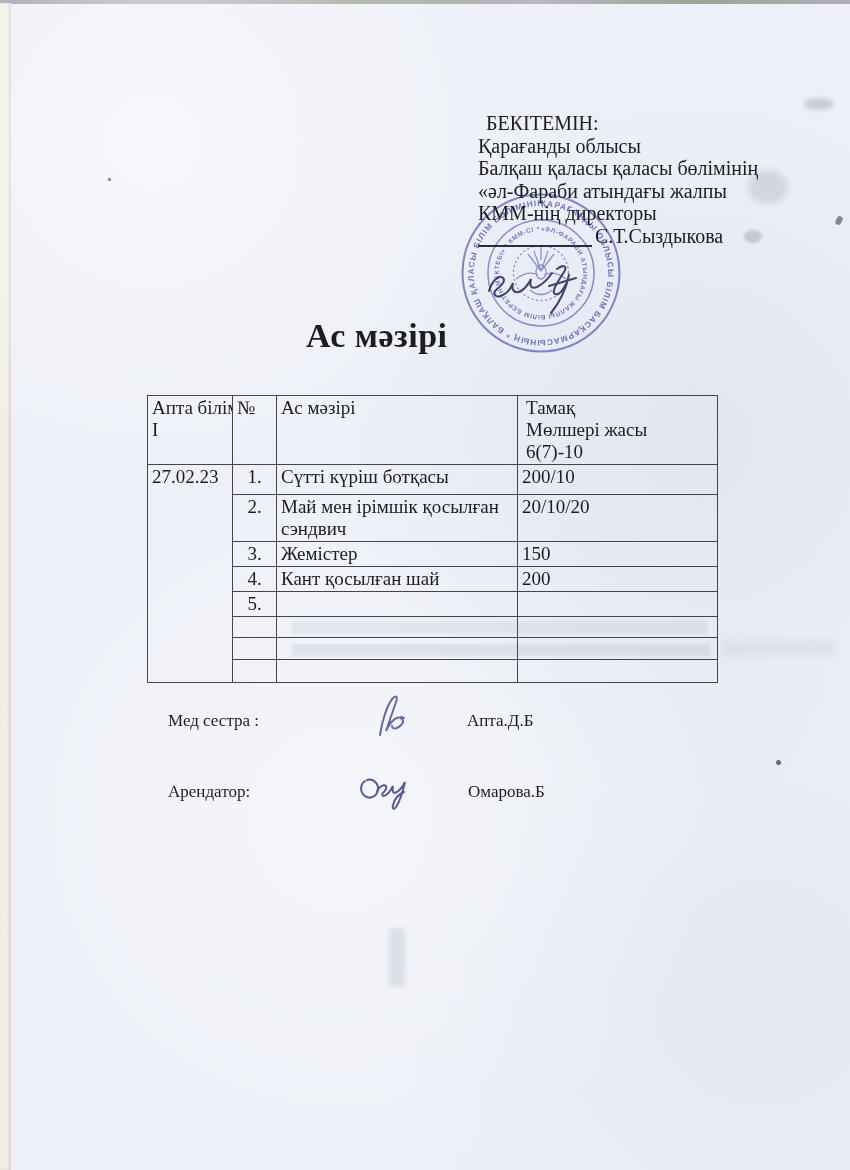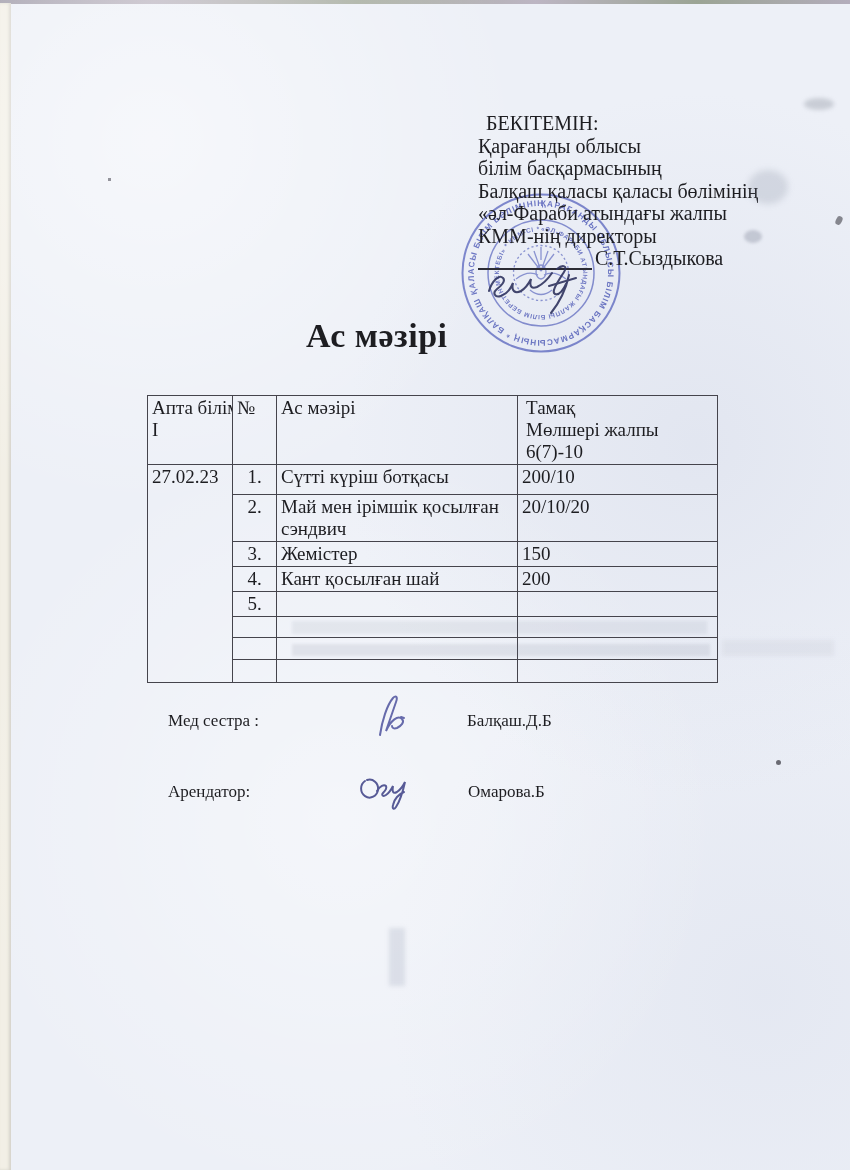--- a/index.html
+++ b/index.html
@@ -91,21 +91,20 @@
     <path d="M 58,89 Q 70,80 80,85"></path>
     <path d="M 108,89 Q 96,80 86,85"></path>
     <path d="M 72,100 Q 83,109 94,100"></path>
   </g>
 </svg>
 
 <div class="approval">
   <div>
       <div class="line">БЕКІТЕМІН:</div>
       <div class="line">Қарағанды облысы</div>
-      <div class="line">білім басқармасының</div>
       <div class="line">Балқаш қаласы қаласы бөлімінің</div>
       <div class="line">«әл-Фараби атындағы жалпы</div>
       <div class="line">КММ-нің директоры</div>
     </div>
   <div class="line">
     <span class="sig-line"></span><span>С.Т.Сыздыкова</span>
   </div>
 </div>
 
 <svg class="ink" style="left:481px;top:257px;" width="118" height="62" viewBox="0 0 118 62">
@@ -129,21 +128,21 @@
   <tbody id="menu-body">
   <tr style="height:63px">
     <td>
       <span class="hdr-line">Апта білім</span>
       <span class="hdr-line">I</span>
     </td>
     <td class="c-num-h">№</td>
     <td class="c-dish">Ас мәзірі</td>
     <td style="padding-left:8px">
       <span class="hdr-line">Тамақ</span>
-      <span class="hdr-line">Мөлшері жалпы</span>
+      <span class="hdr-line">Мөлшері жасы</span>
       <span class="hdr-line">6(7)-10</span>
     </td>
   </tr>
   <tr style="height: 30px;">
         <td class="c-day" rowspan="8">27.02.23</td>
         <td class="c-num">1.</td>
         <td class="c-dish">Сүтті күріш ботқасы</td>
         <td class="c-qty">200/10</td>
       </tr>
       <tr style="height: 46px;">
@@ -178,21 +177,21 @@
       </tr>
       <tr style="height: 23px;">
         <td class="c-num"></td>
         <td class="c-dish"></td>
         <td class="c-qty"></td>
       </tr>
     </tbody>
 </table>
 
 <div class="sign-text" style="left:168px;top:711px">Мед сестра :</div>
-<div class="sign-text" style="left:467px;top:711px">Балқаш.Д.Б</div>
+<div class="sign-text" style="left:467px;top:711px">Апта.Д.Б</div>
 <div class="sign-text" style="left:168px;top:782px">Арендатор:</div>
 <div class="sign-text" style="left:468px;top:782px">Омарова.Б</div>
 
 <svg class="ink" style="left:370px;top:693px;" width="42" height="48" viewBox="0 0 42 48">
   <g fill="none" stroke="#4e529e" stroke-width="2" stroke-linecap="round" opacity=".85">
     <path d="M 10,42 C 12,28 17,12 23,5 c 3,-3 5,-1 3,4 L 16,38 c 5,-11 12,-16 16,-12 c 3,3 -1,7 -5,9 c -3,1 -5,0 -5,-2"></path>
     <path d="M 31,24 l 3,1"></path>
   </g>
 </svg>
 

